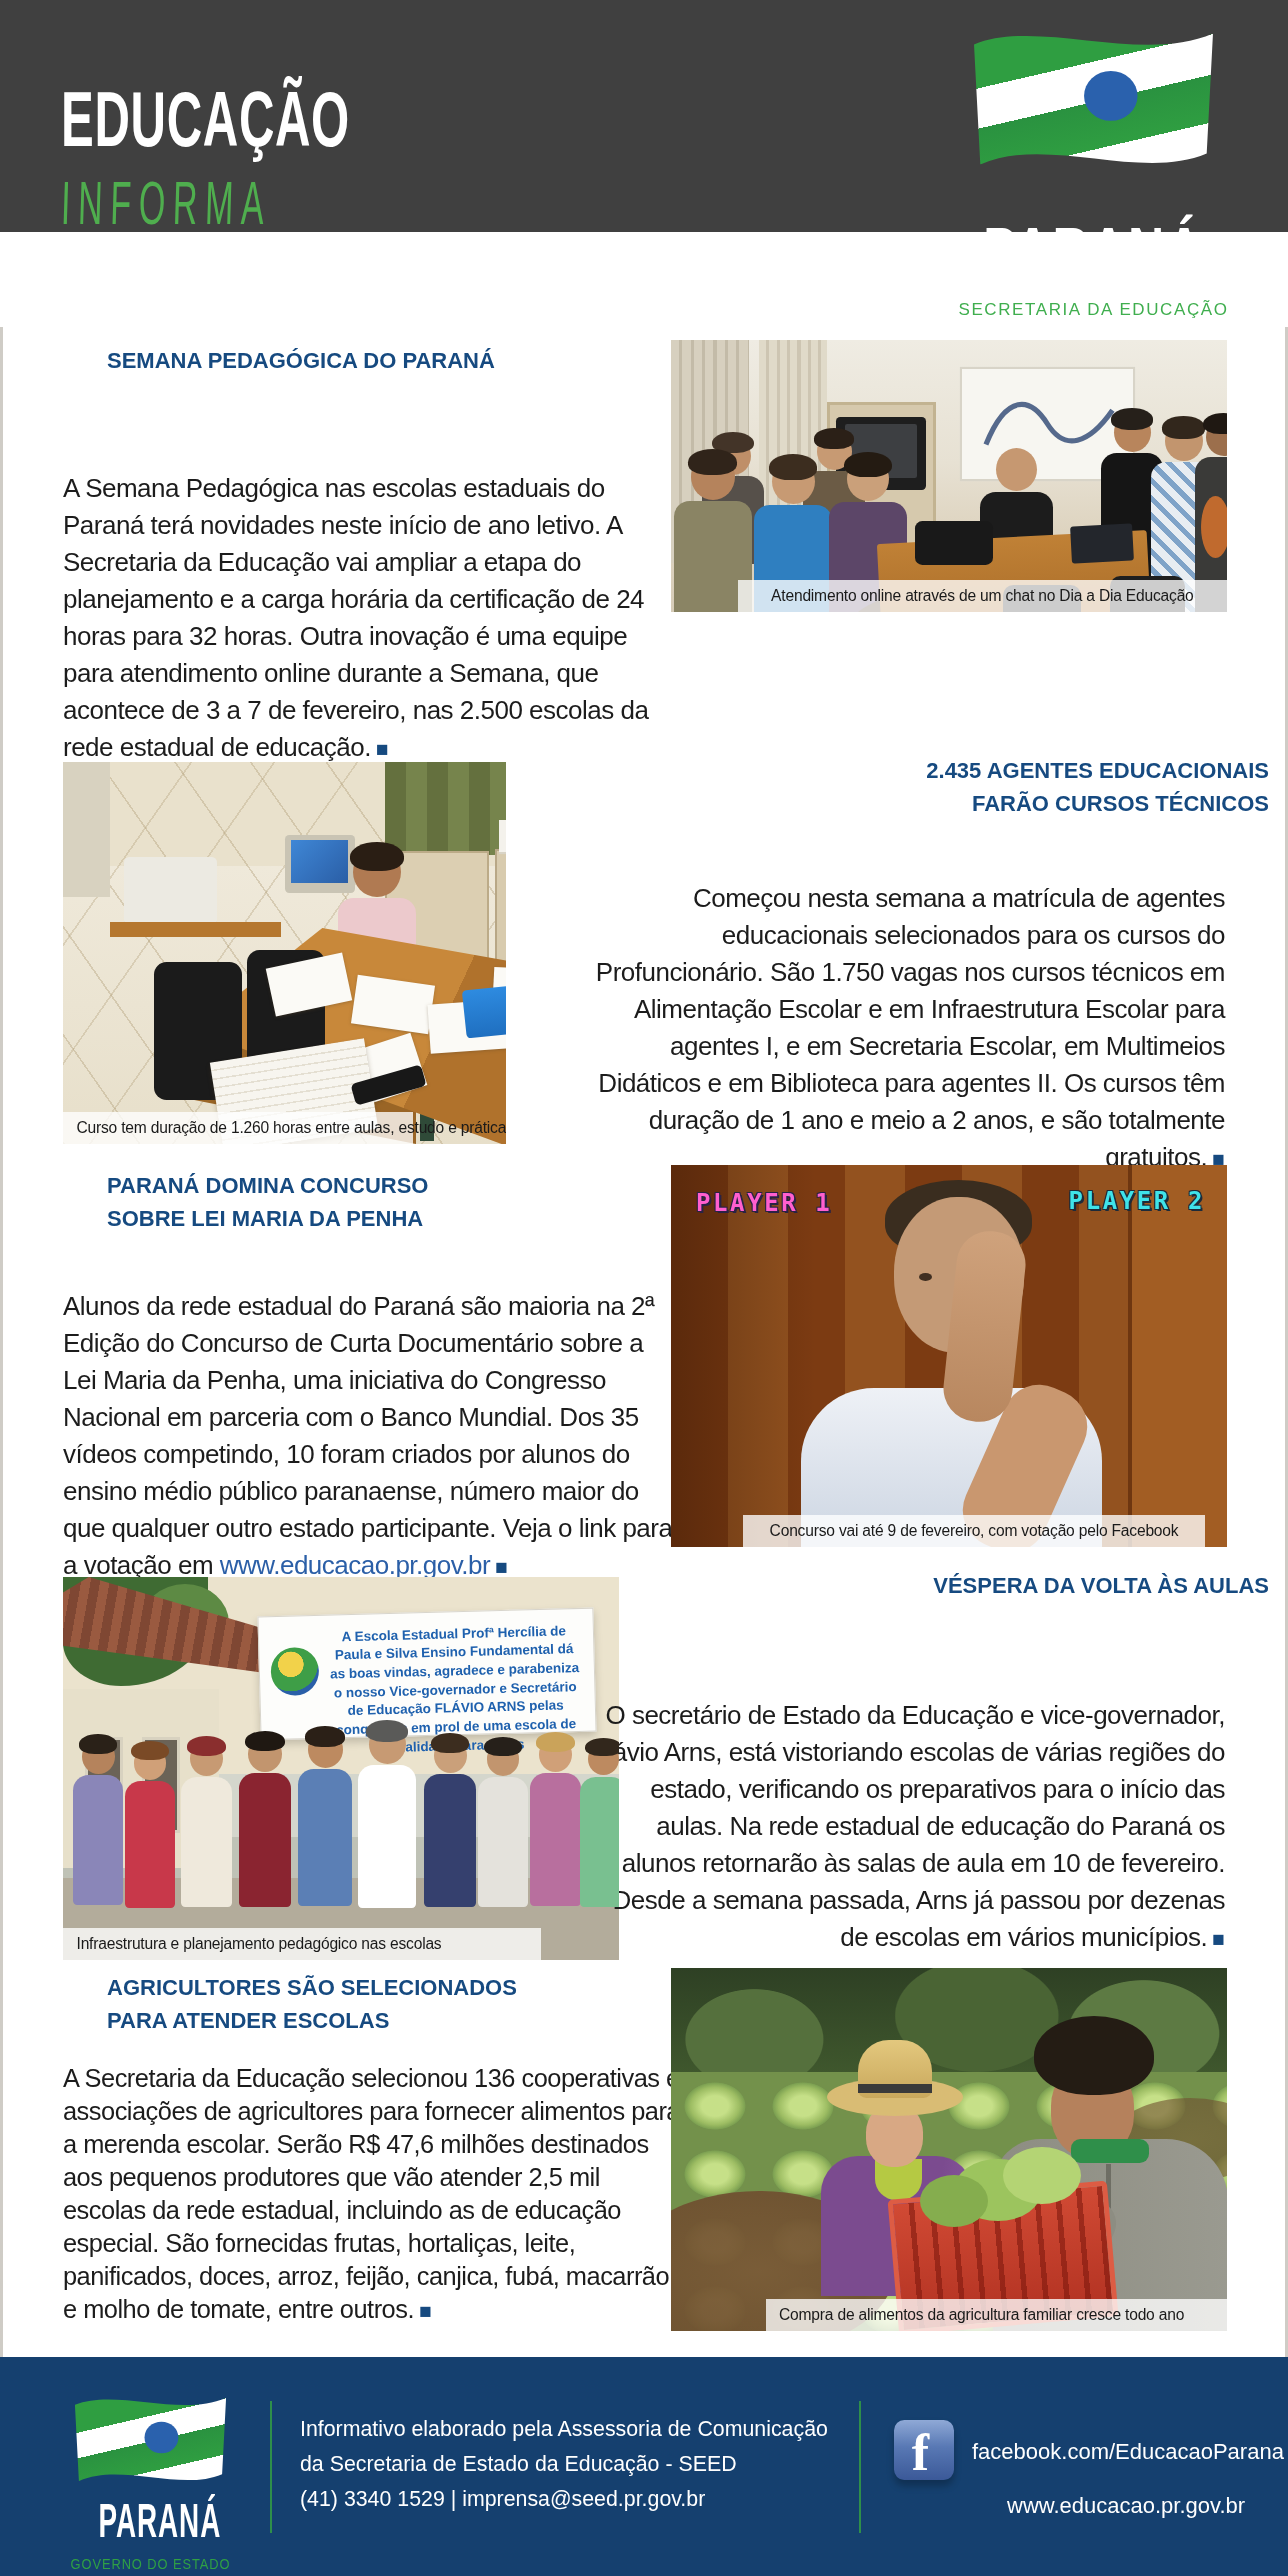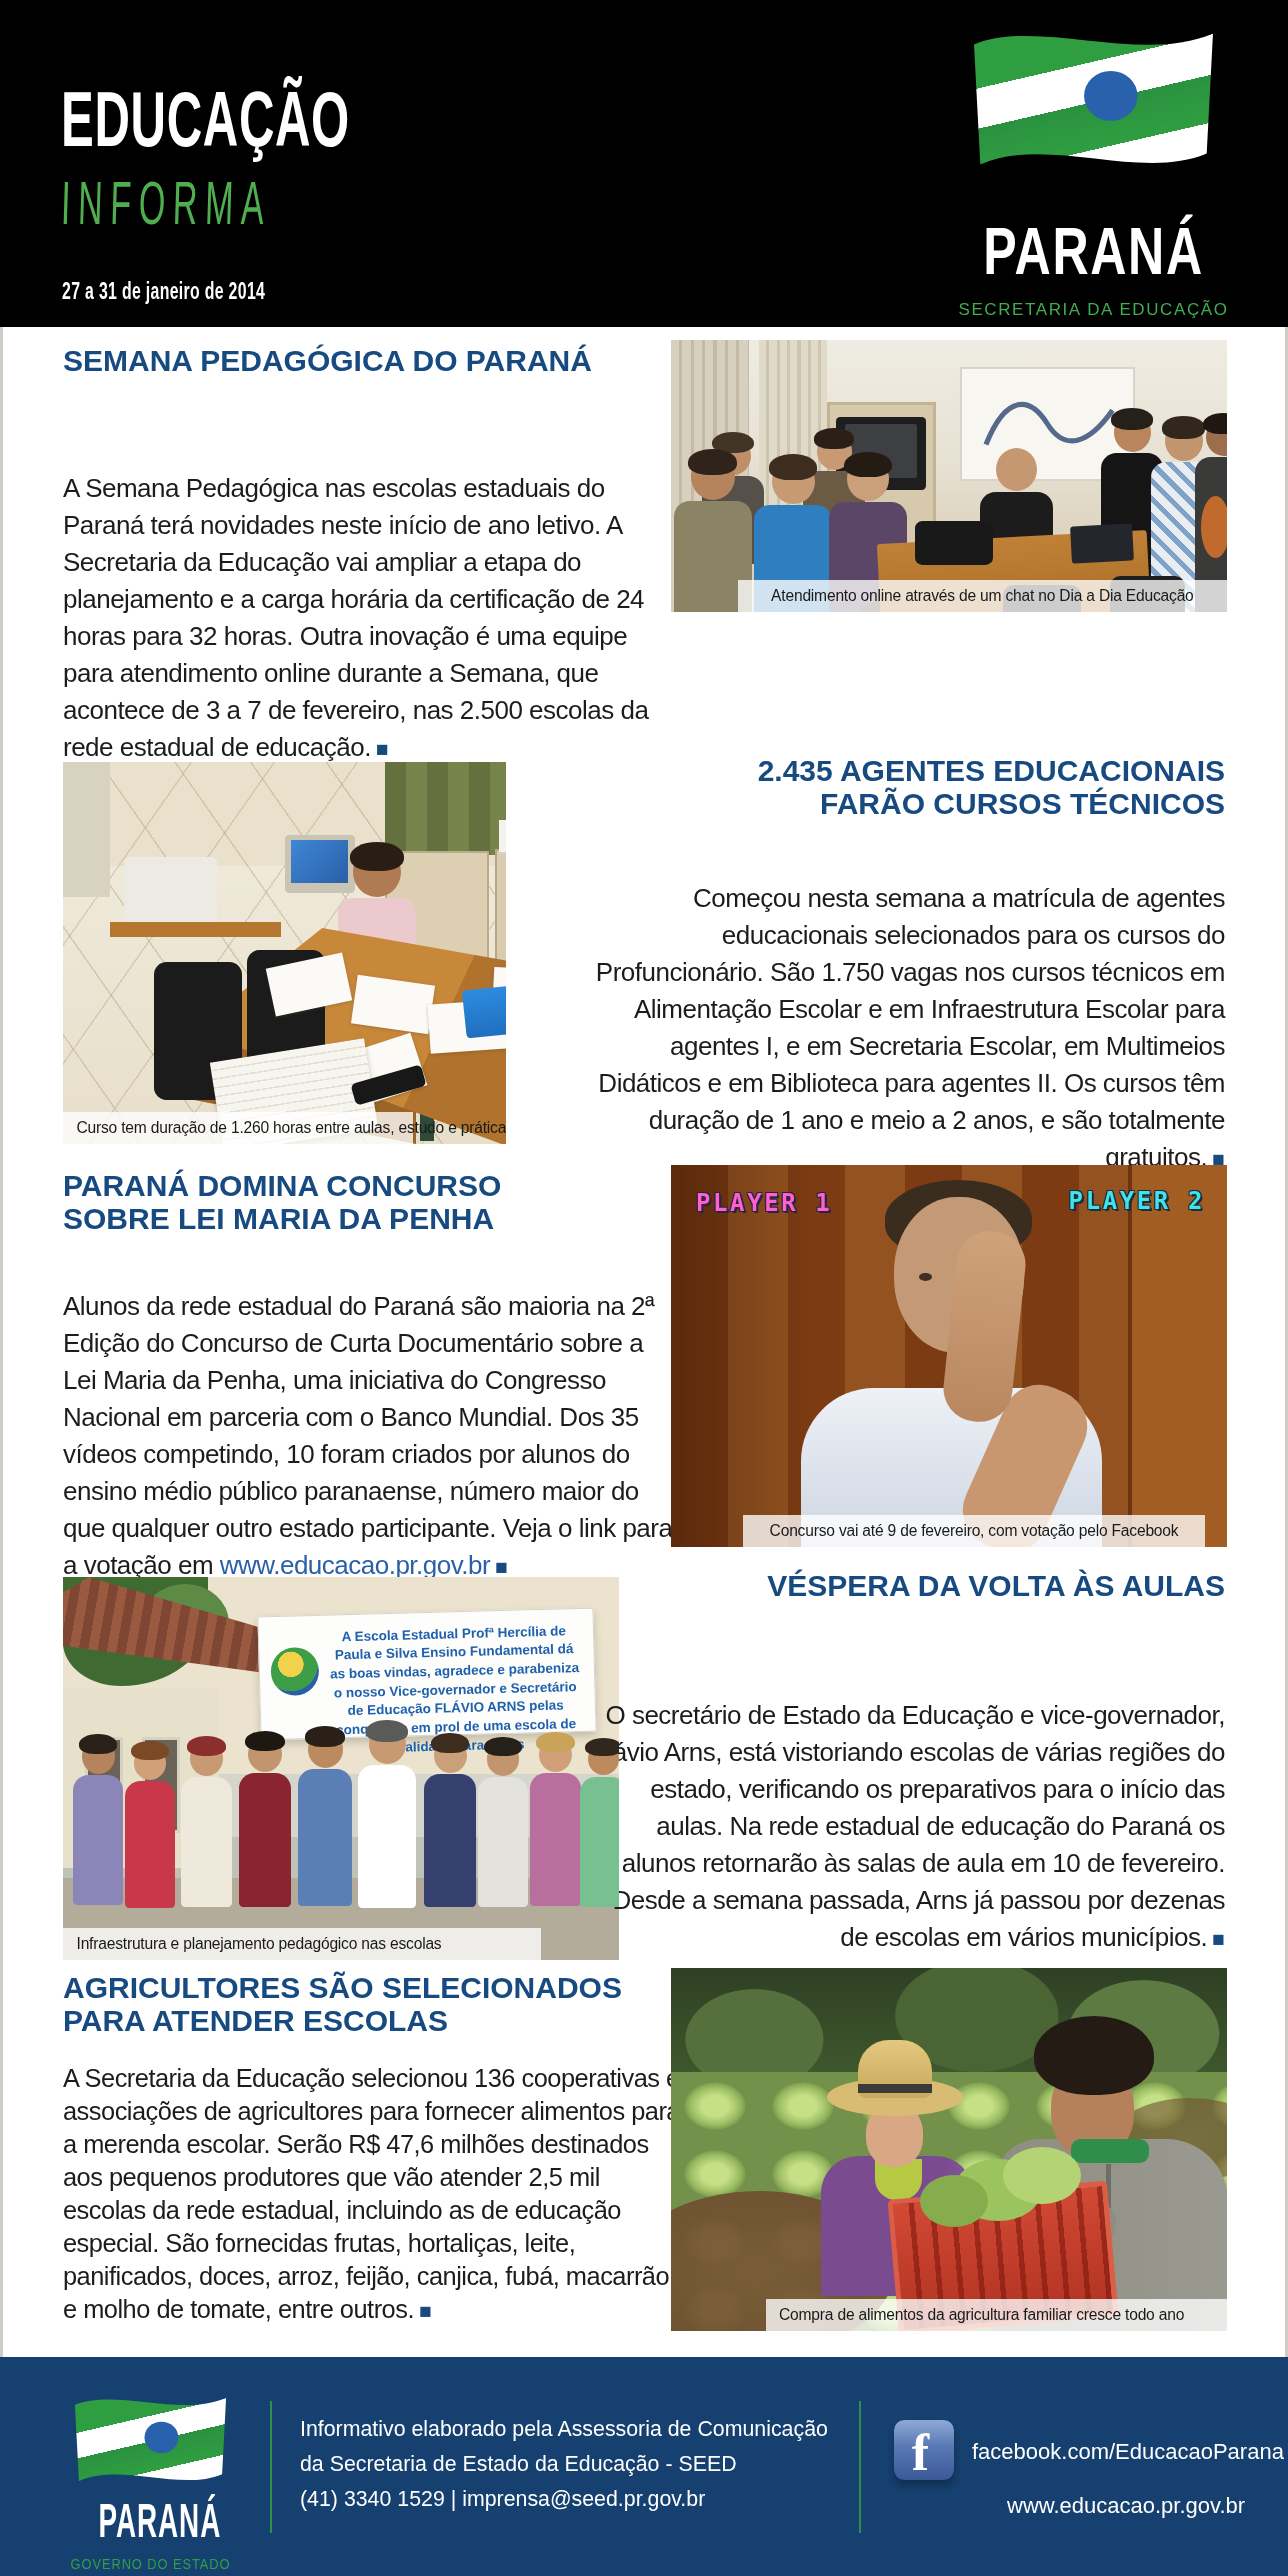--- a/index.html
+++ b/index.html
@@ -1,39 +1,39 @@
 <!DOCTYPE html>
 <html style="font-size:8.3px"><head>
 <meta charset="utf-8">
 <style>
   *{margin:0;padding:0;box-sizing:border-box;}
   html,body{width:1288px;background:#ffffff;}
   body{font-family:"Liberation Sans",sans-serif;position:relative;height:2576px;overflow:hidden;}
   #page{position:absolute;left:0;top:0;width:1288px;height:2576px;background:#fff;overflow:hidden;}
 
   
-  #header{position:absolute;left:0;top:0;width:1288px;height:327px;background:#000000;}
+  #header{position:absolute;left:0;top:0;width:1288px;height:232px;background:#404040;}
   .hdr-title{position:absolute;left:61px;top:78px;font-size:78px;line-height:83px;font-weight:bold;color:#fff;
              transform:scaleX(.63);transform-origin:left top;letter-spacing:1px;white-space:nowrap;}
   .hdr-sub{position:absolute;left:62px;top:171px;font-size:61px;line-height:65px;font-weight:300;color:#4fae4e;
            transform:scaleX(.56) skewX(-3deg);transform-origin:left top;letter-spacing:13.5px;white-space:nowrap;}
   .hdr-date{position:absolute;left:62px;top:277px;font-size:24px;font-weight:bold;color:#fff;
             transform:scaleX(.66);transform-origin:left top;white-space:nowrap;letter-spacing:0.5px;}
   .logo-top{position:absolute;left:948px;top:21px;width:291px;text-align:center;}
   .flag{display:block;}
   .flag-lg{width:283px;height:156px;margin:0 auto;}
   .logo-name{font-size:66px;font-weight:bold;color:#fff;letter-spacing:2.1px;transform:scaleX(.76);transform-origin:center top;margin-top:36px;white-space:nowrap;}
   .logo-tag{font-size:17px;color:#3fae4e;letter-spacing:1.6px;margin-top:11.4px;white-space:nowrap;}
 
   
   .side{position:absolute;top:327px;height:2031px;width:2.6px;background:#cfccc6;}
   .side.l{left:0;} .side.r{right:0;}
 
   
-  .title{position:absolute;font-weight:bold;font-size:30px;line-height:33px;color:#164a80;}
+  .title{position:absolute;font-weight:bold;font-size:22px;line-height:33px;color:#164a80;margin-left:44px;}
   .title div{white-space:nowrap;}
   .t-right{text-align:right;}
   .body{position:absolute;font-size:26px;line-height:37px;color:#1c1c1c;letter-spacing:-0.5px;}
   .b-right{text-align:right;}
   .endmark{color:#164a80;font-size:21px;margin-left:5.2px;letter-spacing:0;}
   .link{color:#2b5fa7;text-decoration:none;cursor:pointer;}
 
   .photo{position:absolute;overflow:hidden;background:#ddd;}
   .caption{position:absolute;bottom:0;background:rgba(255,255,255,.78);color:#1a1a1a;
            font-size:15.6px;line-height:15.6px;padding:8.3px 13.5px;white-space:nowrap;z-index:40;letter-spacing:-0.2px;}

